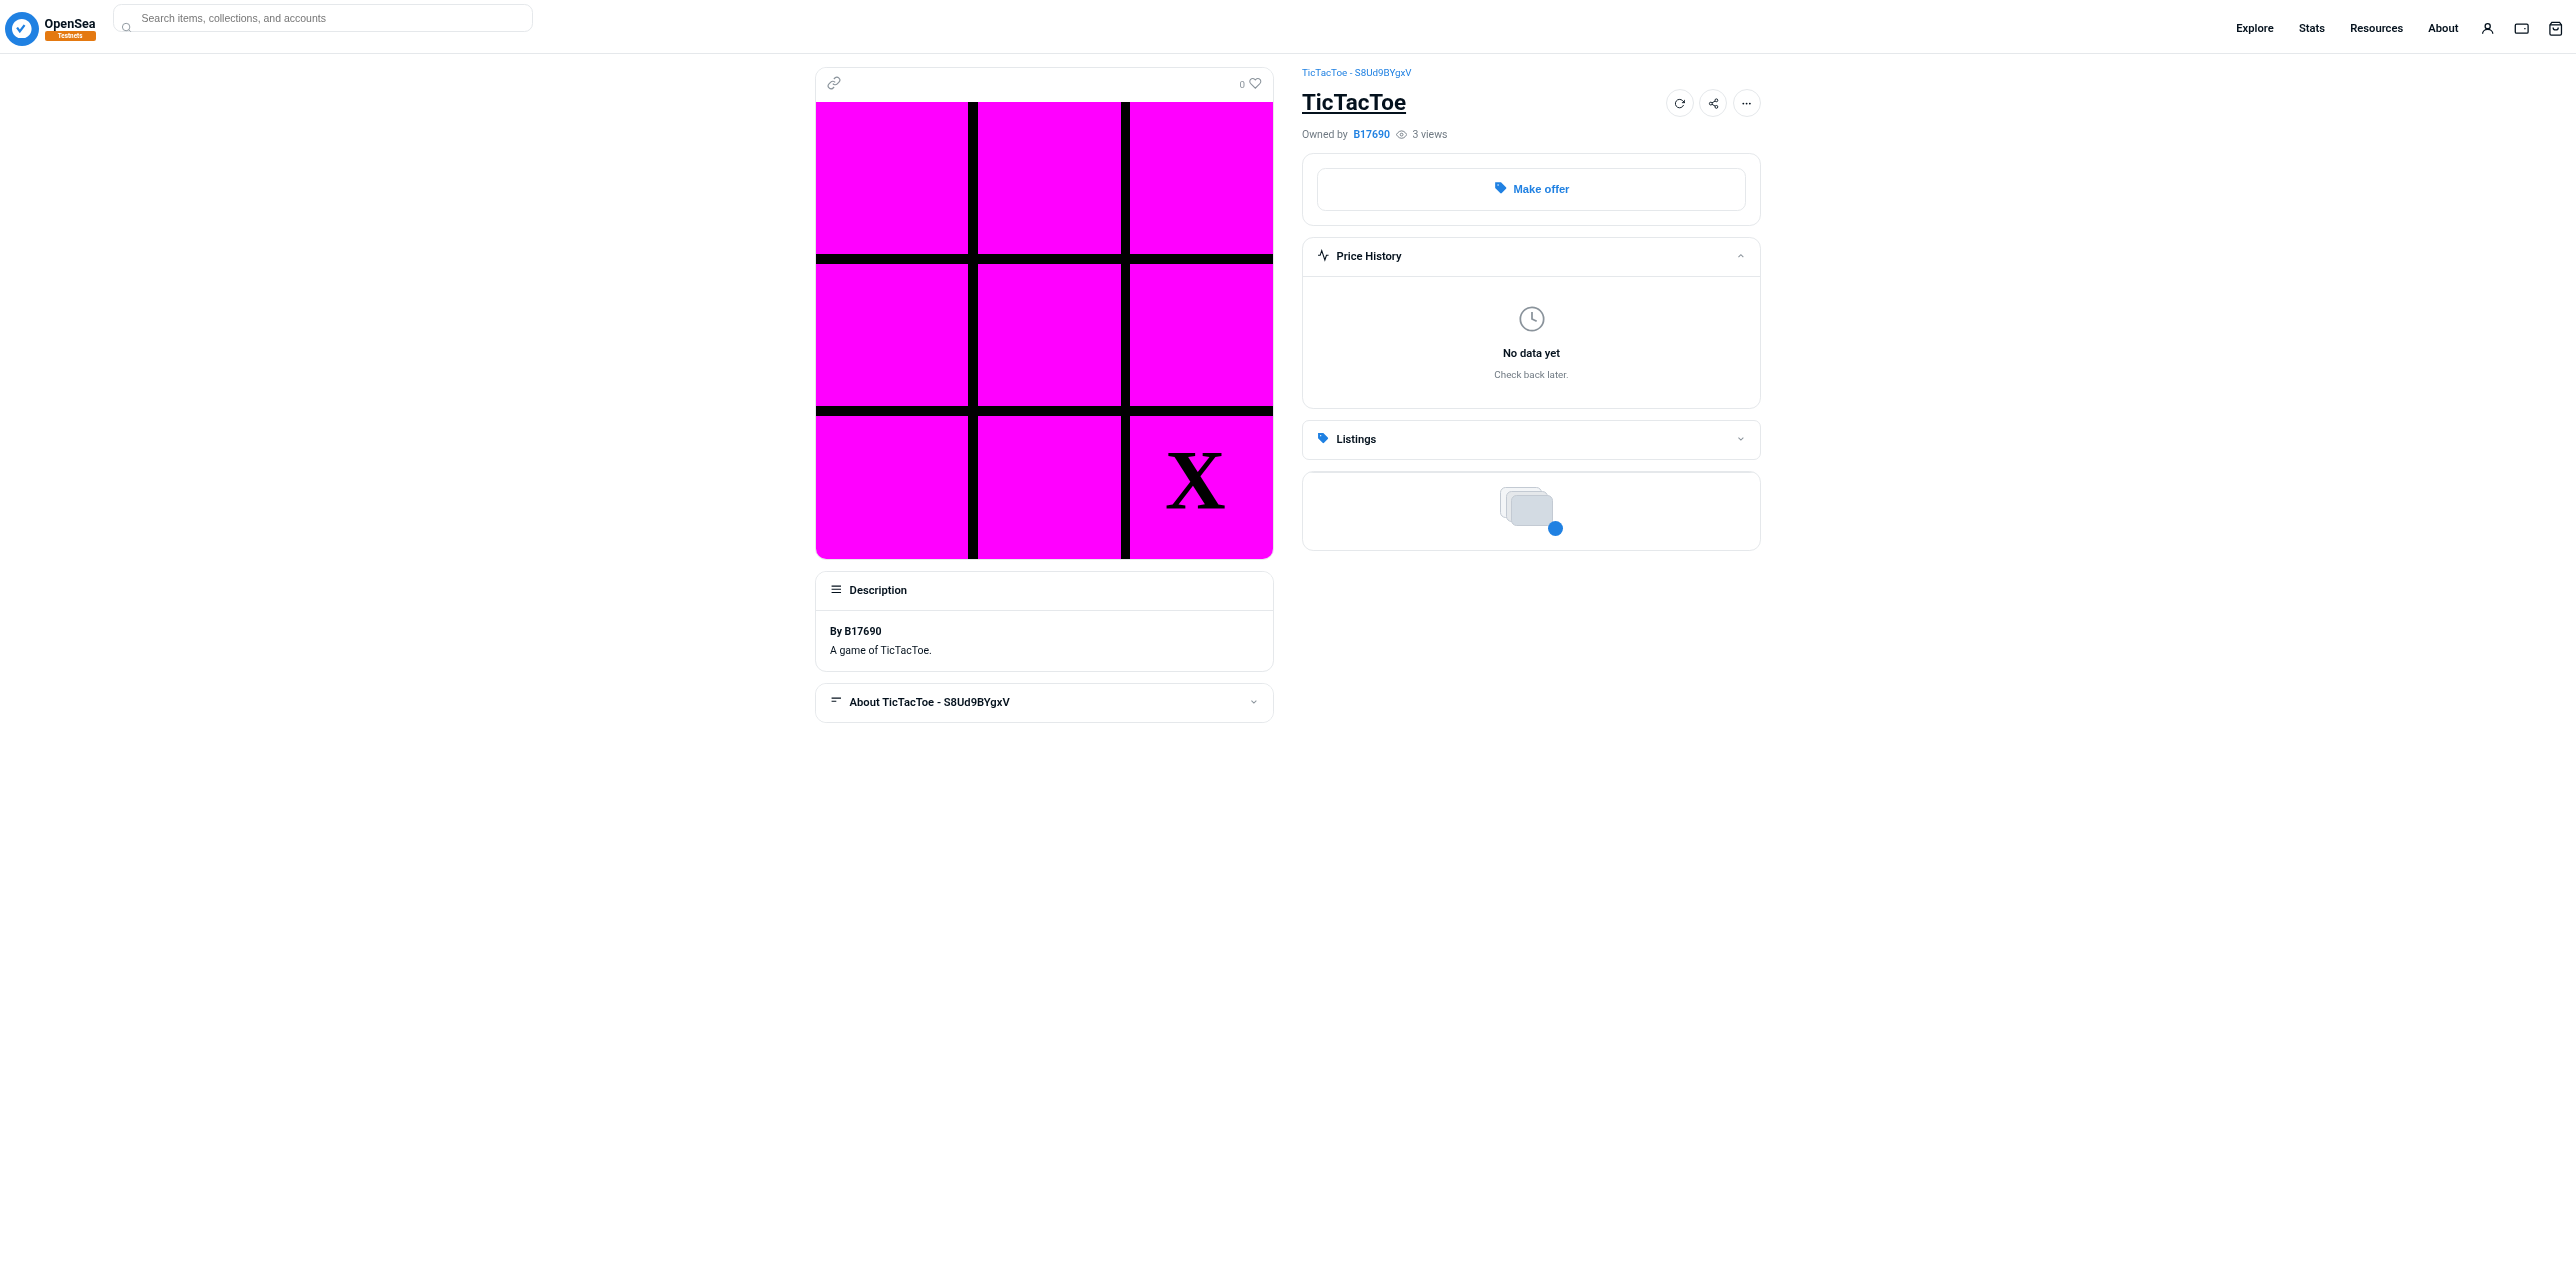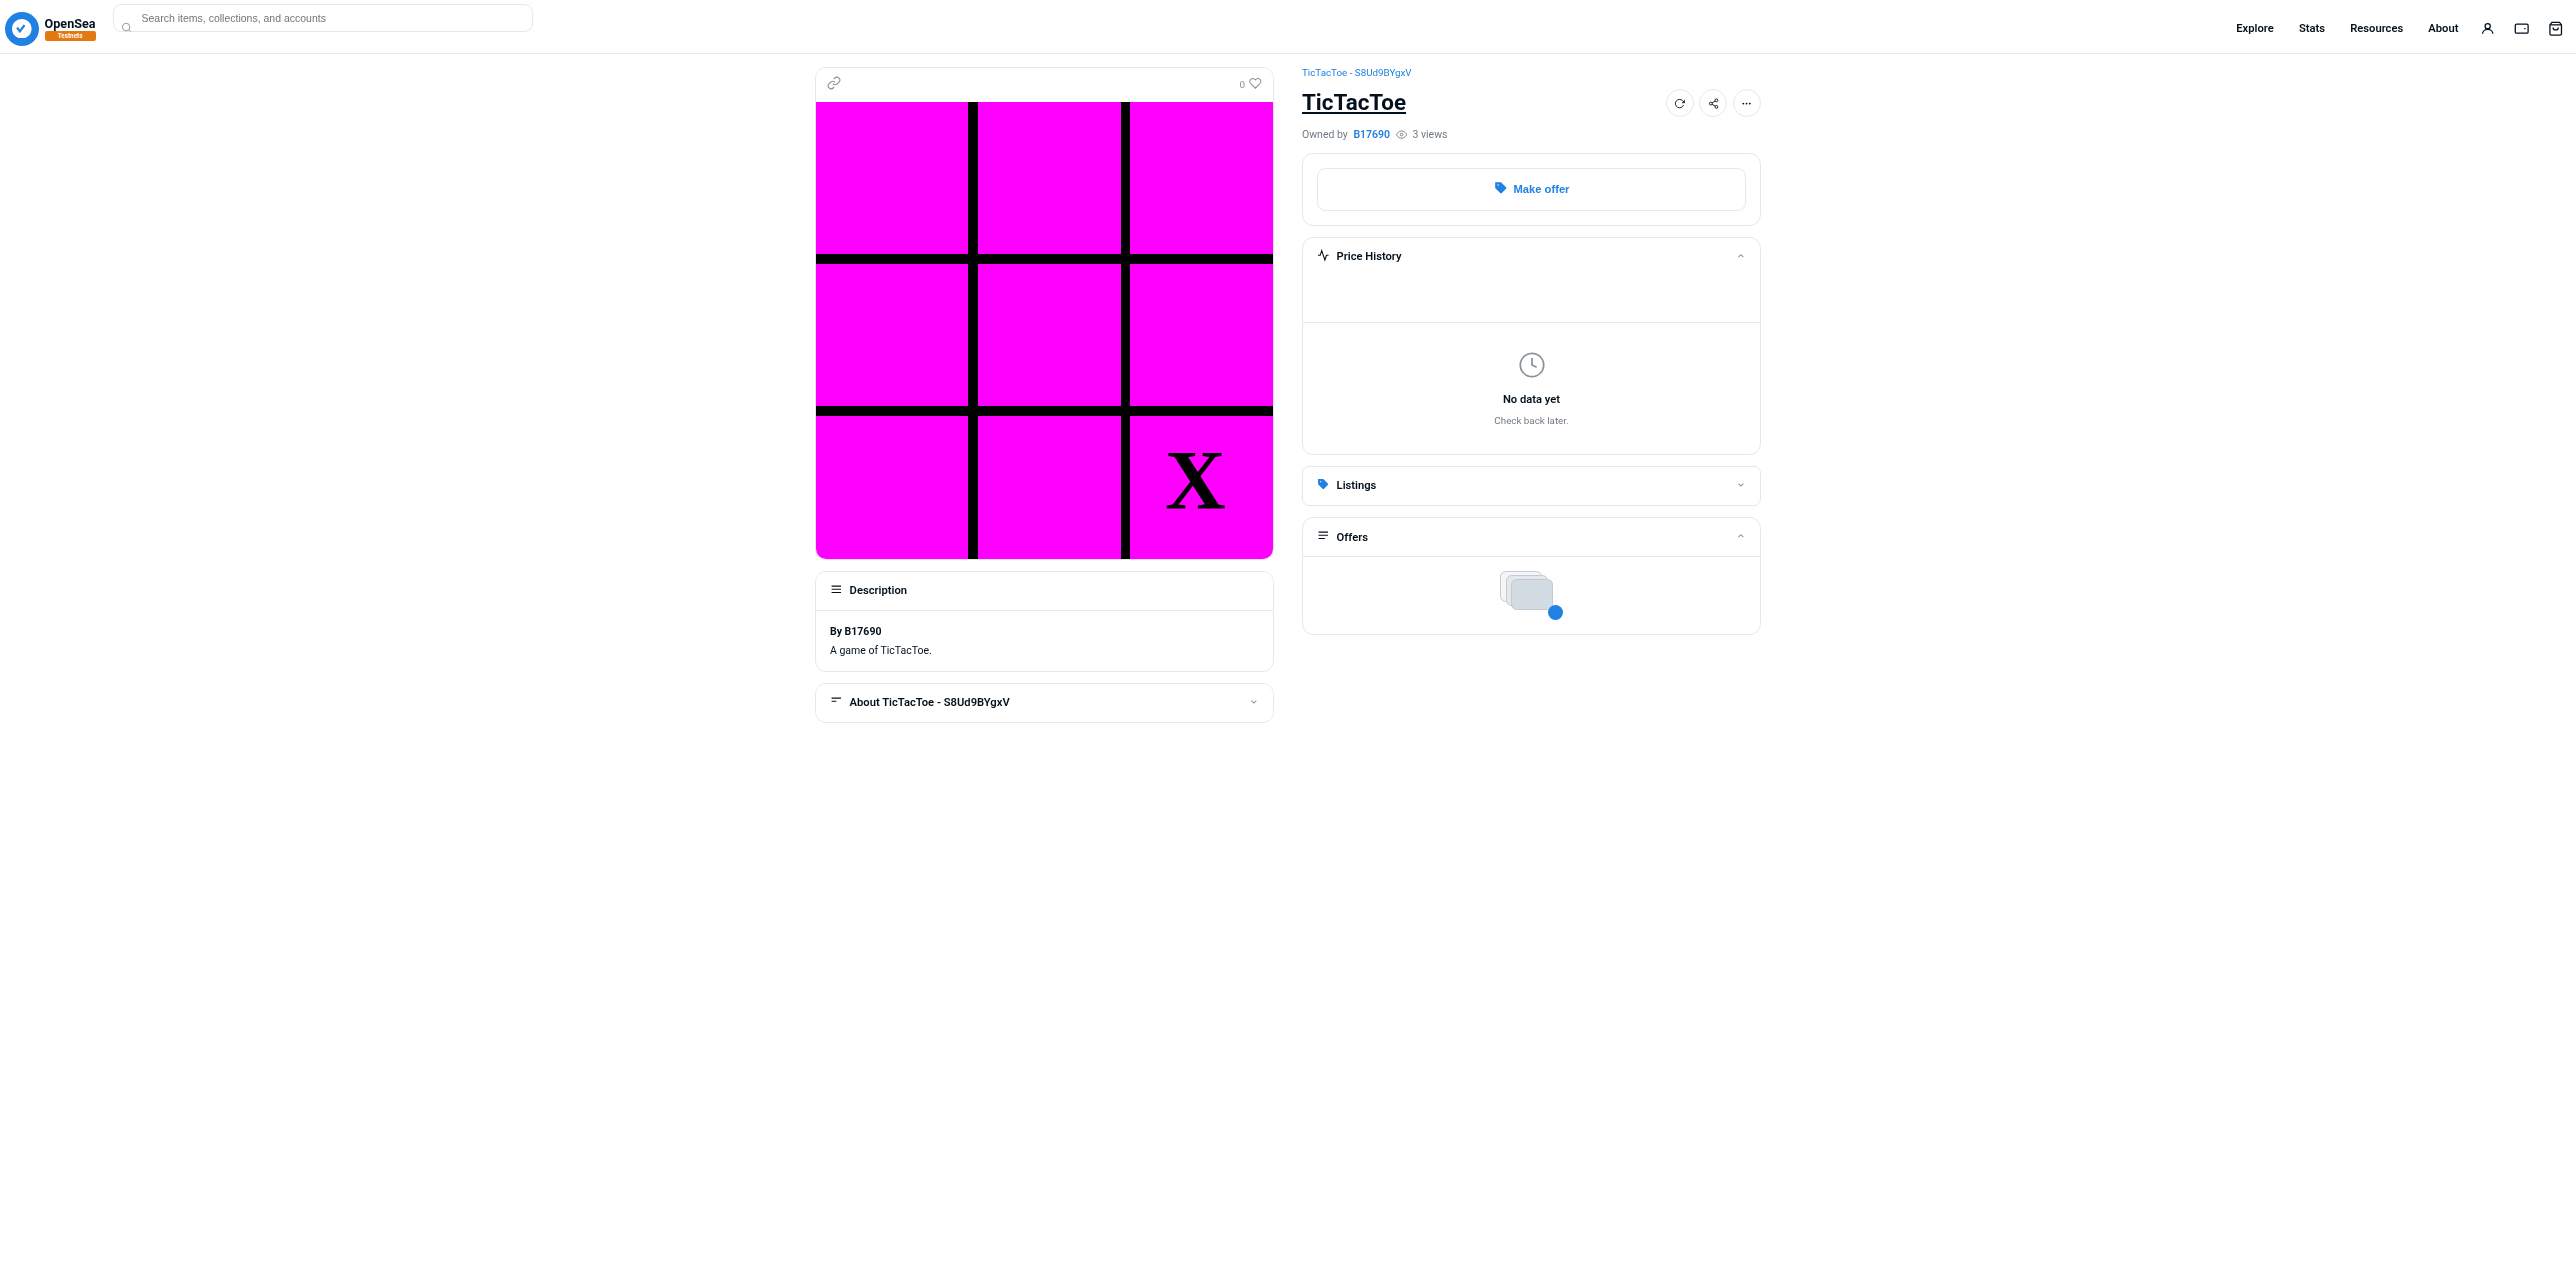--- a/index.html
+++ b/index.html
@@ -133,21 +133,21 @@
     .price-history-card {
       border: 0.7px solid #e5e8eb; border-radius: 11.2px; overflow: hidden;
     }
     .price-history-header {
       display: flex; align-items: center; justify-content: space-between;
       padding: 11.2px 14px; cursor: pointer;
     }
     .price-history-header-left { display: flex; align-items: center; gap: 7px; }
     .price-history-body {
       padding: 28px 14px; border-top: 0.7px solid #e5e8eb;
-      display: flex; flex-direction: column; align-items: center; justify-content: flex-end; gap: 8.4px; margin-top: 46px;
+      display: flex; flex-direction: column; align-items: center; justify-content: flex-end; gap: 8.4px;
     }
     .clock-icon { font-size: 25px; color: #8a939b; }
     .no-data-title { font-size: 11.2px; font-weight: 600; color: #04111d; }
     .no-data-sub { font-size: 9.8px; color: #707a83; }
 
     
     .listings-card {
       border: 0.7px solid #e5e8eb; border-radius: 7px; overflow: hidden;
     }
     .listings-header {
@@ -412,37 +412,20 @@
         </div>
         <span>
           <svg width="9.8" height="9.8" viewBox="0 0 24 24" fill="none" stroke="#8a939b" stroke-width="2.5">
             <polyline points="6 9 12 15 18 9"></polyline>
           </svg>
         </span>
       </div>
     </div>
 
     <div class="offers-card">
-      <div class="offers-header">
-        <div class="offers-header-left">
-          <span>
-            <svg width="12.6" height="12.6" viewBox="0 0 24 24" fill="none" stroke="#04111d" stroke-width="2">
-              <line x1="3" y1="6" x2="21" y2="6"></line>
-                <line x1="3" y1="12" x2="21" y2="12"></line>
-                <line x1="3" y1="18" x2="15" y2="18"></line>
-            </svg>
-          </span>
-          <span class="section-title">Offers</span>
-        </div>
-        <span>
-          <svg width="9.8" height="9.8" viewBox="0 0 24 24" fill="none" stroke="#8a939b" stroke-width="2.5">
-            <polyline points="18 15 12 9 6 15"></polyline>
-          </svg>
-        </span>
-      </div>
       <div class="offers-body">
         <div class="offers-illustration">
           <div class="offer-card-1"></div>
           <div class="offer-card-2"></div>
           <div class="offer-card-3"></div>
           <div class="offer-dot"></div>
         </div>
       </div>
     </div>
 

